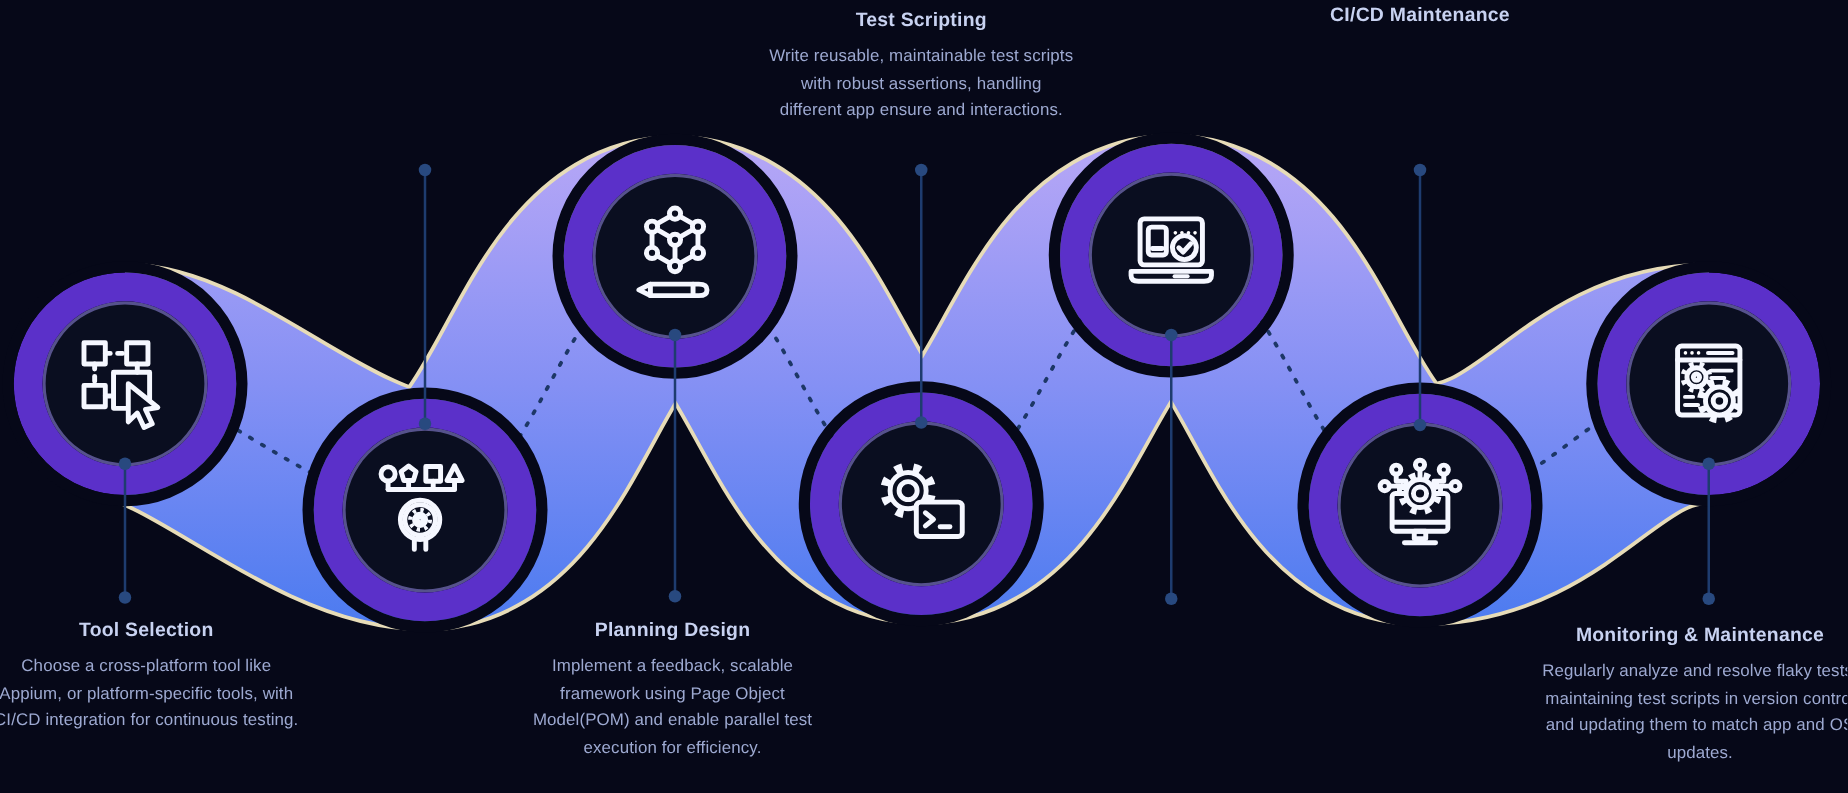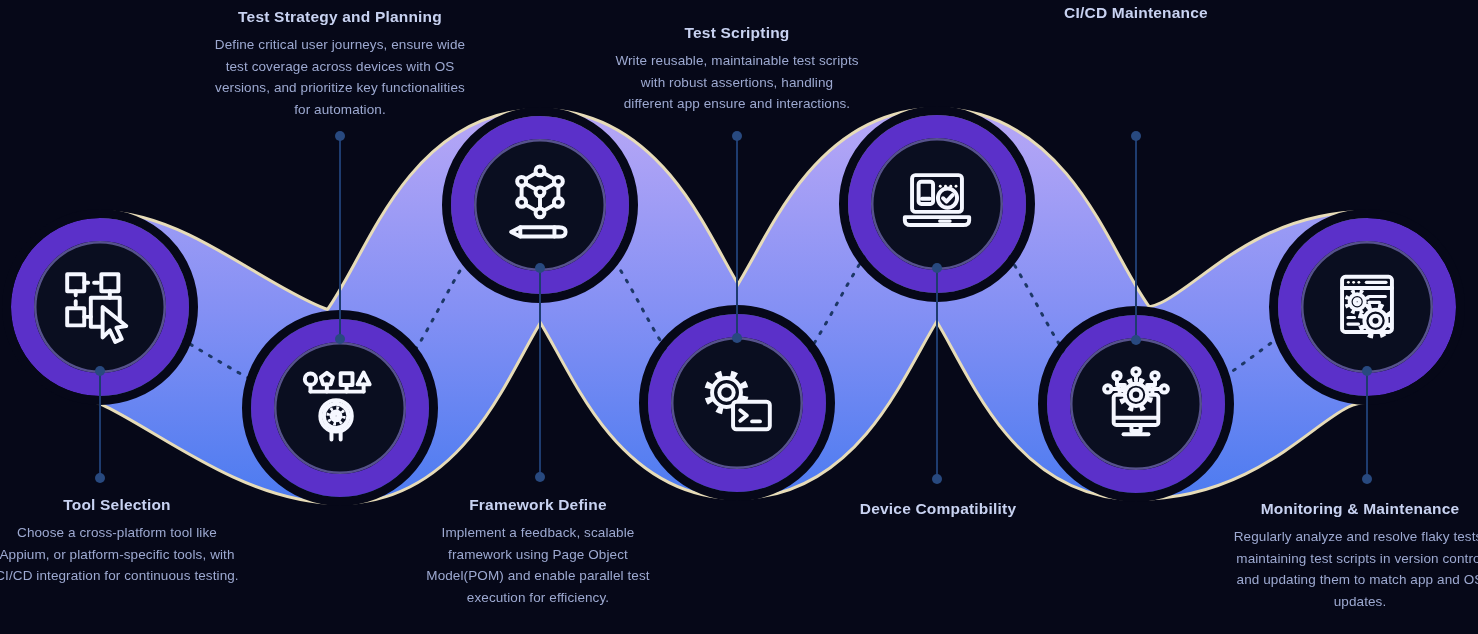--- a/index.html
+++ b/index.html
@@ -197,37 +197,32 @@
       <circle cx="1367" cy="371" r="5"></circle>
         <circle cx="1367" cy="479" r="5"></circle>
     </g>
   </svg>
 
   <div class="tb" style="left:117px;top:496px;width:252px;">
     <h3>Tool Selection</h3>
     <p>Choose a cross-platform tool like Appium, or platform-specific tools, with CI/CD integration for continuous testing.</p>
   </div>
 
-  <div class="tb" style="left:340px;top:8px;width:256px;">
-    <h3>Test Strategy and Planning</h3>
-    <p>Define critical user journeys, ensure wide test coverage across devices with OS versions, and prioritize key functionalities for automation.</p>
-  </div>
 
   <div class="tb" style="left:538px;top:496px;width:246px;">
-    <h3>Framework Define</h3>
+    <h3>Planning Design</h3>
     <p>Implement a feedback, scalable framework using Page Object Model(POM) and enable parallel test execution for efficiency.</p>
   </div>
 
-  <div class="tb" style="left:737px;top:24px;width:244px;">
+  <div class="tb" style="left:737px;top:8px;width:244px;">
     <h3>Test Scripting</h3>
     <p>Write reusable, maintainable test scripts with robust assertions, handling different app ensure and interactions.</p>
   </div>
 
   <div class="tb" style="left:938px;top:500px;width:262px;">
-    <h3>Device Compatibility</h3>
   </div>
 
   <div class="tb" style="left:1136px;top:4px;width:260px;">
     <h3>CI/CD Maintenance</h3>
   </div>
 
   <div class="tb" style="left:1360px;top:500px;width:258px;">
     <h3>Monitoring &amp; Maintenance</h3>
     <p>Regularly analyze and resolve flaky tests, maintaining test scripts in version control and updating them to match app and OS updates.</p>
   </div>

